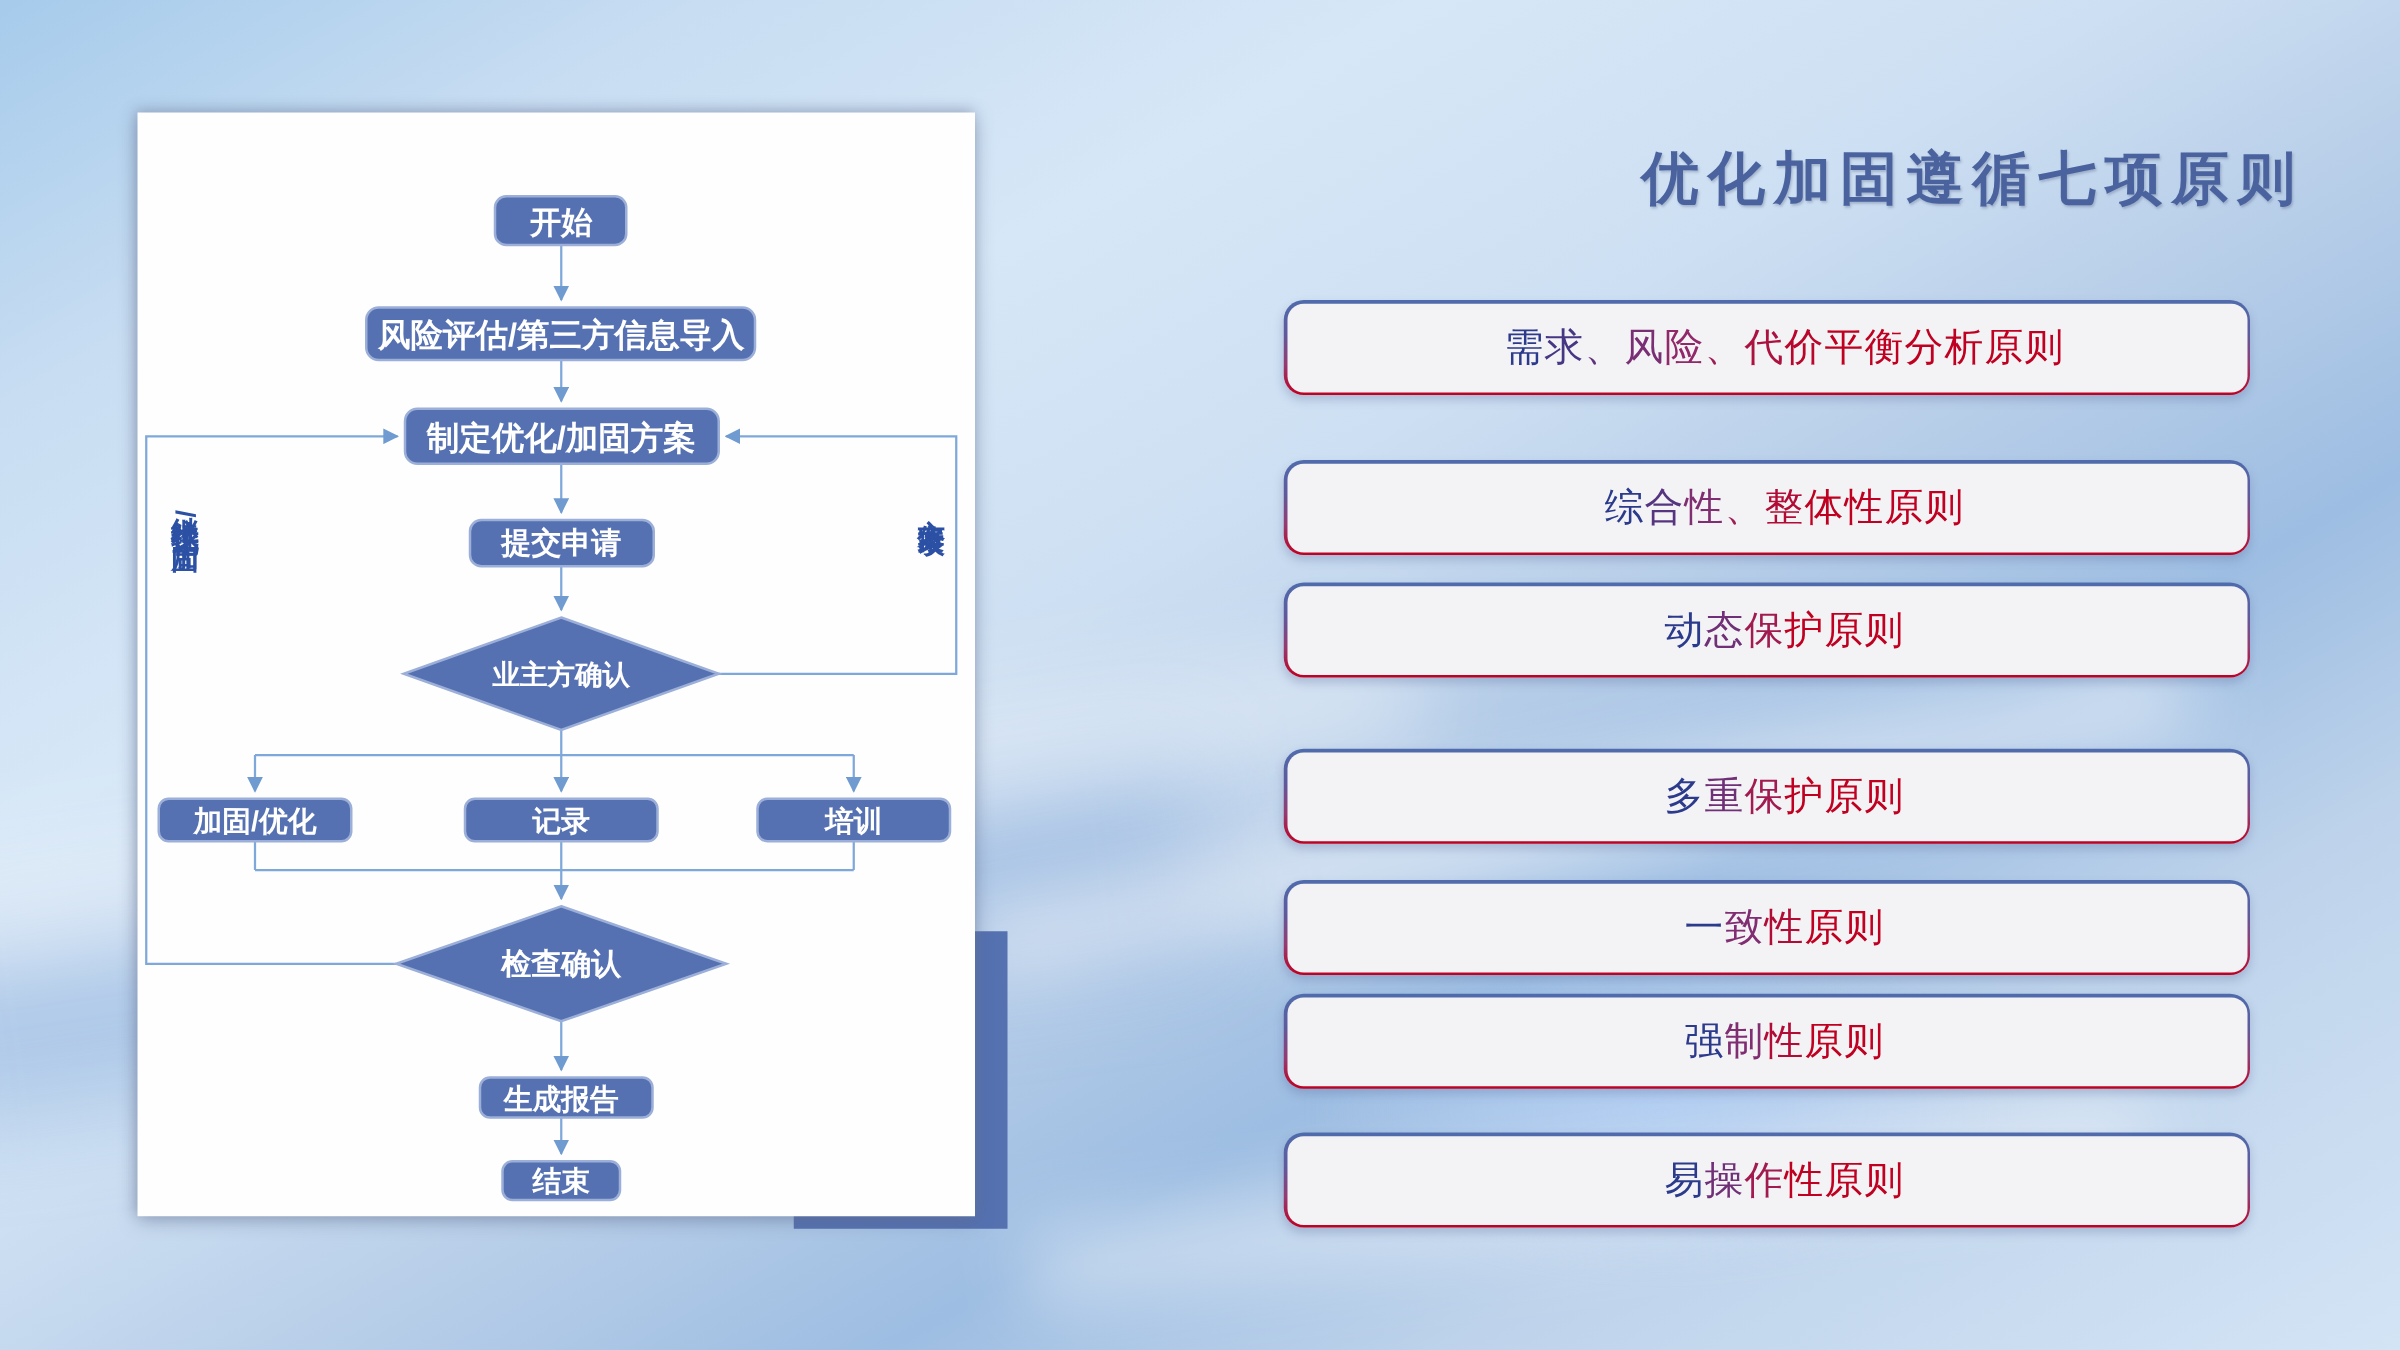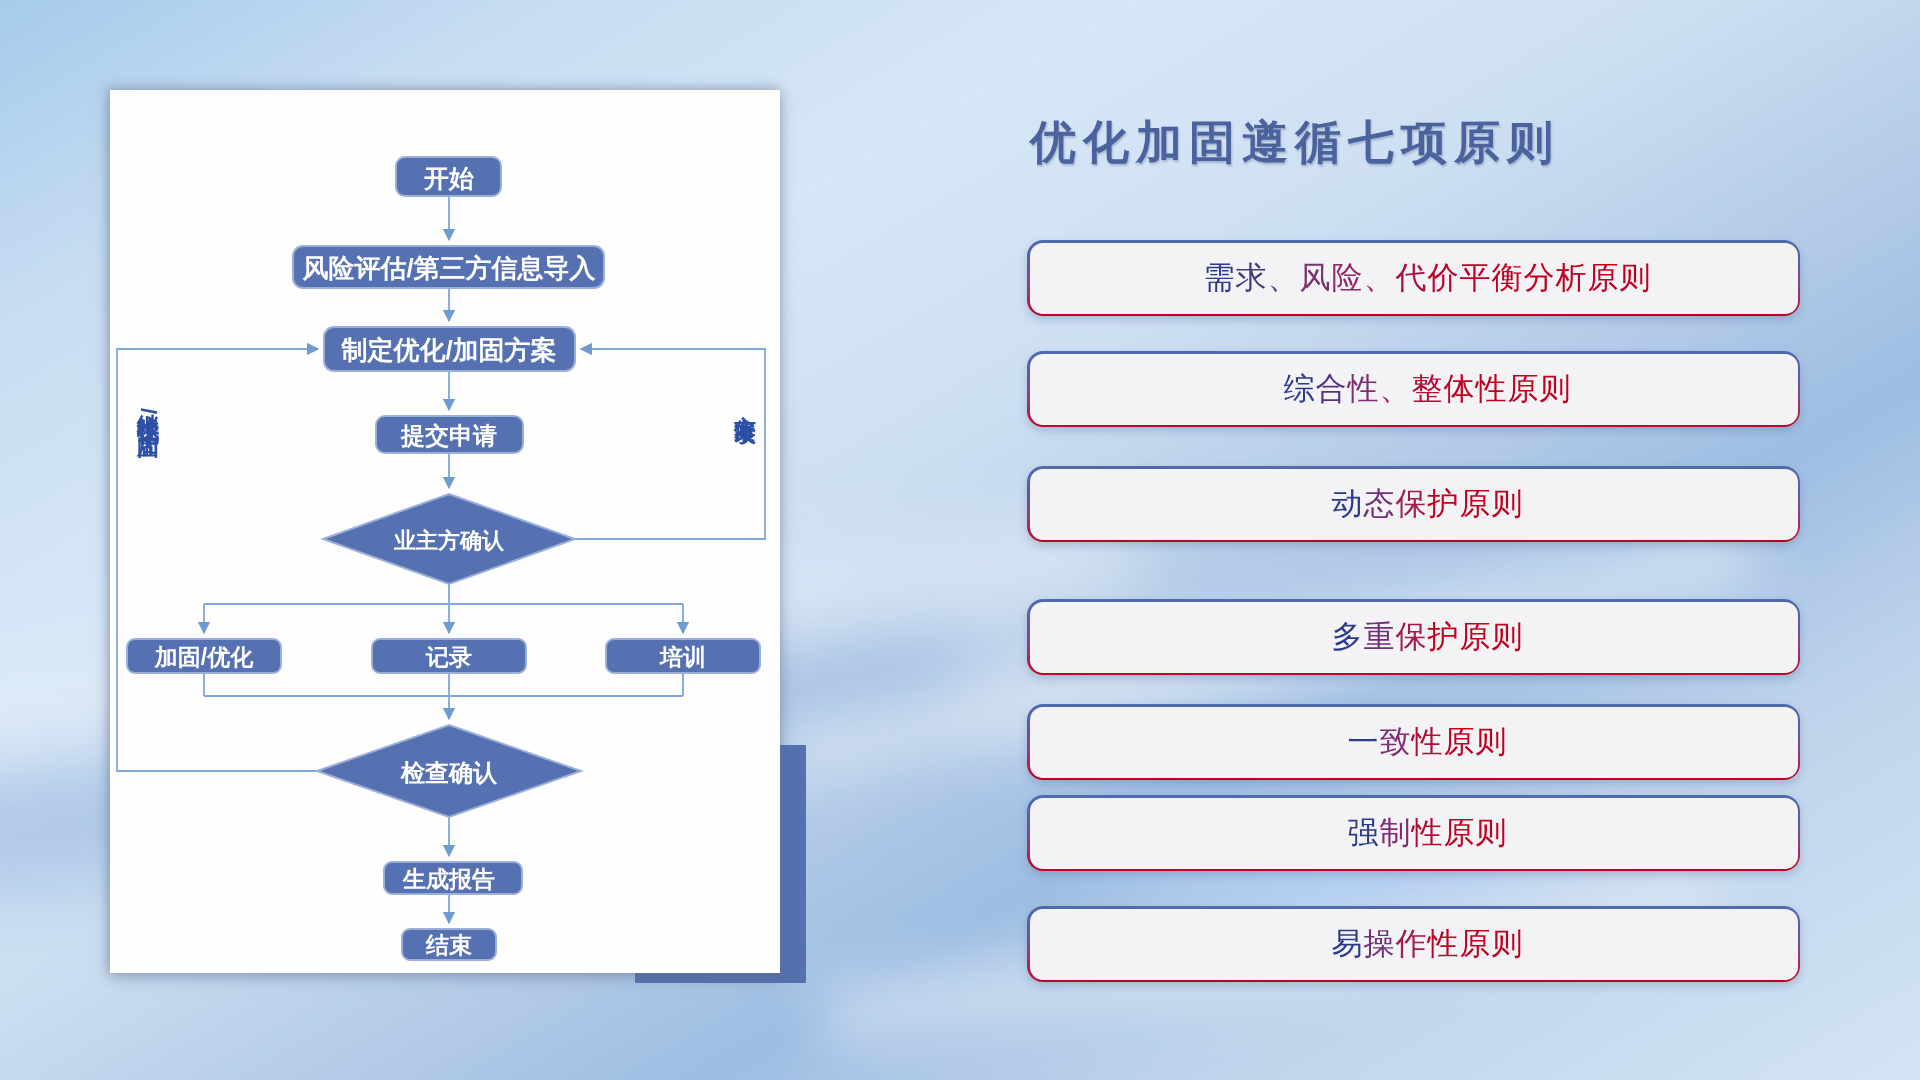--- a/index.html
+++ b/index.html
@@ -31,21 +31,21 @@
   }
   .vlabel-left{left:27px;top:306px;}
   .vlabel-right{left:624px;top:307px;}
 
   .flow-svg{position:absolute;left:0;top:0;}
   .flow-svg text{fill:#ffffff;font-weight:700;font-family:"Liberation Sans",sans-serif;}
   .fnode{fill:#5571b2;stroke:#9bafd8;stroke-width:2;}
   .fedge{stroke:#7fa8da;stroke-width:1.8;fill:none;}
 
   .panel-title{
-    position:absolute;left:1030px;top:112px;width:773px;text-align:left;
+    position:absolute;left:1070px;top:112px;width:773px;text-align:right;
     font-size:46px;font-weight:700;letter-spacing:7px;color:#4a639e;
     text-shadow:1px 2px 2px rgba(56,70,110,0.28);white-space:nowrap;
   }
   .pbox{
     position:absolute;left:1027px;width:773px;height:76px;border-radius:16px;
     background:linear-gradient(180deg,#4f6cac 0%,#5e5a9e 35%,#953a71 68%,#c00021 100%);
     padding:2.5px;box-sizing:border-box;
     box-shadow:0 4px 8px rgba(80,95,145,0.28);
   }
   .pbox-inner{
@@ -158,21 +158,21 @@
   <div class="vlabel vlabel-right">方案修改</div>
 </div>
 
 <div class="panel-title">优化加固遵循七项原则</div>
 
 <div class="pbox" style="top:240px">
   <div class="pbox-inner">
       <span class="ptext grad-text"><span style="color: rgb(44, 58, 140);">需</span><span style="color: rgb(70, 54, 132);">求</span><span style="color: rgb(96, 50, 124);">、</span><span style="color: rgb(122, 46, 116);">风</span><span style="color: rgb(145, 40, 105);">险</span><span style="color: rgb(158, 29, 85);">、</span><span style="color: rgb(172, 18, 64);">代</span><span style="color: rgb(185, 6, 44);">价</span><span style="color: rgb(192, 0, 33);">平</span><span style="color: rgb(192, 0, 33);">衡</span><span style="color: rgb(192, 0, 33);">分</span><span style="color: rgb(192, 0, 33);">析</span><span style="color: rgb(192, 0, 33);">原</span><span style="color: rgb(192, 0, 33);">则</span></span>
     </div>
 </div>
-<div class="pbox" style="top:351px">
+<div class="pbox" style="top:368px">
   <div class="pbox-inner">
       <span class="ptext grad-text"><span style="color: rgb(44, 58, 140);">综</span><span style="color: rgb(86, 52, 127);">合</span><span style="color: rgb(128, 45, 114);">性</span><span style="color: rgb(157, 30, 87);">、</span><span style="color: rgb(178, 12, 54);">整</span><span style="color: rgb(192, 0, 33);">体</span><span style="color: rgb(192, 0, 33);">性</span><span style="color: rgb(192, 0, 33);">原</span><span style="color: rgb(192, 0, 33);">则</span></span>
     </div>
 </div>
 <div class="pbox" style="top:466px">
   <div class="pbox-inner">
       <span class="ptext grad-text"><span style="color: rgb(44, 58, 140);">动</span><span style="color: rgb(112, 48, 119);">态</span><span style="color: rgb(161, 27, 81);">保</span><span style="color: rgb(192, 0, 33);">护</span><span style="color: rgb(192, 0, 33);">原</span><span style="color: rgb(192, 0, 33);">则</span></span>
     </div>
 </div>
 <div class="pbox" style="top:599px">

